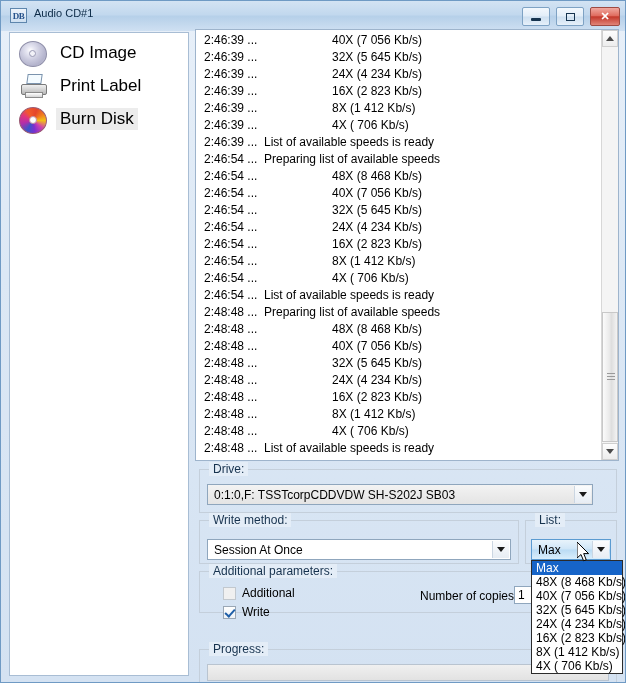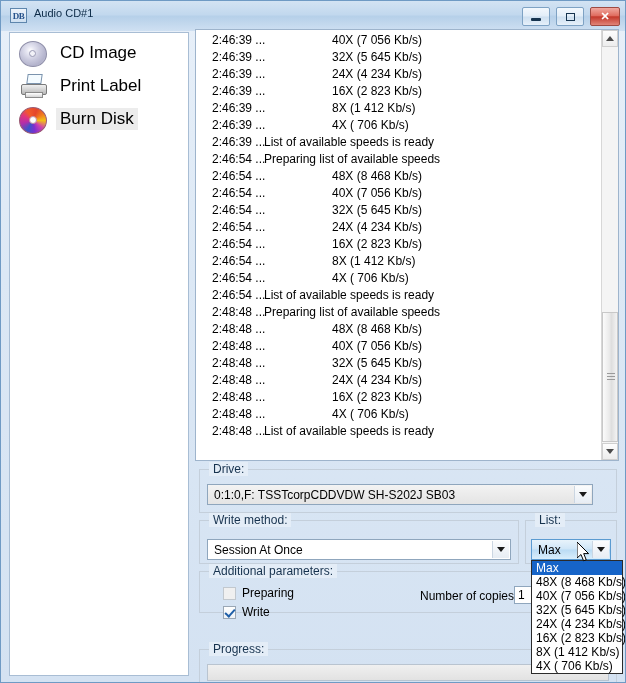--- a/index.html
+++ b/index.html
@@ -196,21 +196,21 @@
     height: 17px;
     line-height: 17px;
     font-size: 12px;
     color: #000000;
     white-space: nowrap;
     font-family: "Liberation Sans", sans-serif;
   }
   .log-time {
     display: inline-block;
     width: 68px;
-    padding-left: 16px;
+    padding-left: 8px;
     box-sizing: border-box;
   }
   .log-msg { display: inline-block; }
   .log-msg.indent { padding-left: 68px; }
   .log-msg.plain  { padding-left: 0px; }
 
   
   .vscroll {
     position: absolute;
     right: 0px; top: 0px;
@@ -482,20 +482,21 @@
         <div class="log-row"><span class="log-time">2:46:54 ...</span><span class="log-msg indent">16X (2 823 Kb/s)</span></div>
         <div class="log-row"><span class="log-time">2:46:54 ...</span><span class="log-msg indent">8X (1 412 Kb/s)</span></div>
         <div class="log-row"><span class="log-time">2:46:54 ...</span><span class="log-msg indent">4X ( 706 Kb/s)</span></div>
         <div class="log-row"><span class="log-time">2:46:54 ...</span><span class="log-msg plain">List of available speeds is ready</span></div>
         <div class="log-row"><span class="log-time">2:48:48 ...</span><span class="log-msg plain">Preparing list of available speeds</span></div>
         <div class="log-row"><span class="log-time">2:48:48 ...</span><span class="log-msg indent">48X (8 468 Kb/s)</span></div>
         <div class="log-row"><span class="log-time">2:48:48 ...</span><span class="log-msg indent">40X (7 056 Kb/s)</span></div>
         <div class="log-row"><span class="log-time">2:48:48 ...</span><span class="log-msg indent">32X (5 645 Kb/s)</span></div>
         <div class="log-row"><span class="log-time">2:48:48 ...</span><span class="log-msg indent">24X (4 234 Kb/s)</span></div>
         <div class="log-row"><span class="log-time">2:48:48 ...</span><span class="log-msg indent">16X (2 823 Kb/s)</span></div>
+        <div class="log-row"><span class="log-time">2:48:48 ...</span><span class="log-msg indent">8X (1 412 Kb/s)</span></div>
         <div class="log-row"><span class="log-time">2:48:48 ...</span><span class="log-msg indent">4X ( 706 Kb/s)</span></div>
         <div class="log-row"><span class="log-time">2:48:48 ...</span><span class="log-msg plain">List of available speeds is ready</span></div>
       </div>
 
     <div class="vscroll">
       <div class="sb-arrow up">
         <div class="tri-up"></div>
       </div>
       <div class="sb-thumb">
         <div class="sb-grip">
@@ -539,21 +540,21 @@
         <div class="tri"></div>
       </div>
   </div>
 
   <div class="group" id="grp-addl">
     <div class="legend">Additional parameters:</div>
   </div>
 
   <div class="cbrow" id="cb-sim">
     <div class="cbox disabled"></div>
-    <div class="cblabel">Preparing</div>
+    <div class="cblabel">Additional</div>
   </div>
 
   <div class="cbrow" id="cb-write">
     <div class="cbox checked"></div>
     <div class="cblabel">Write</div>
   </div>
 
   <div class="copies-label">Number of copies:</div>
   <div id="copies-input">1</div>
 

